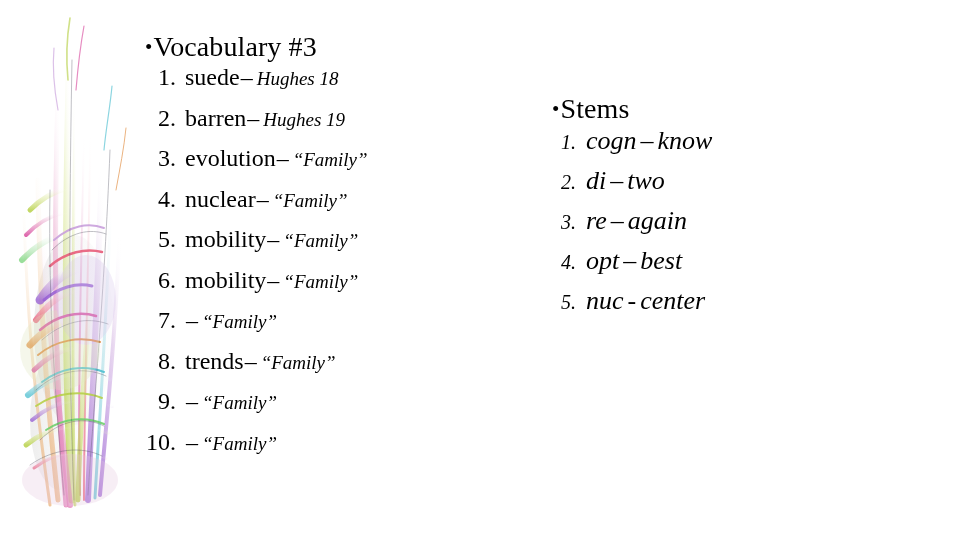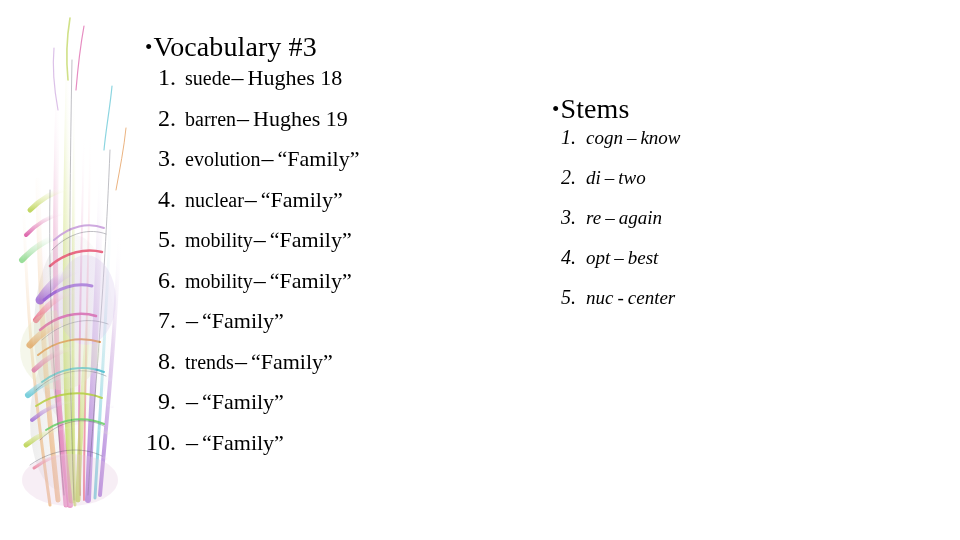--- a/index.html
+++ b/index.html
@@ -79,28 +79,29 @@
   }
   .vocab-list .num {
     width: 40px;
     text-align: right;
     font-size: 24px;
     flex: none;
     padding-right: 9px;
     box-sizing: border-box;
   }
   .vocab-list .term {
-    font-size: 20px;
+    font-size: 24px;
   }
   .vocab-list .dash {
     font-size: 24px;
     padding: 0 1px;
   }
   .vocab-list .def {
-    font-size: 22px;
+    font-size: 19px;
+    font-style: italic;
     padding-left: 3px;
   }
 
   
   .stems-list {
     margin-top: 9px;
     margin-left: 43px;
   }
   .stems-list > li {
     height: 40px;
@@ -110,21 +111,21 @@
     width: 34px;
     text-align: right;
     font-size: 20px;
     flex: none;
     padding-right: 10px;
     box-sizing: border-box;
   }
   .stems-list .stem,
   .stems-list .dash,
   .stems-list .meaning {
-    font-size: 19px;
+    font-size: 26px;
   }
   .stems-list .dash {
     padding: 0 4px;
   }
 </style>
 </head>
 <body>
 
 <svg id="artwork" viewBox="0 0 150 540" preserveAspectRatio="none" aria-hidden="true">
   <defs>

